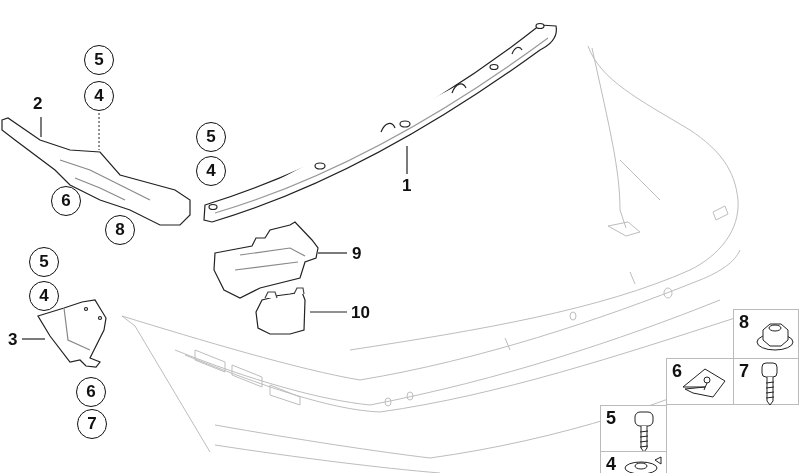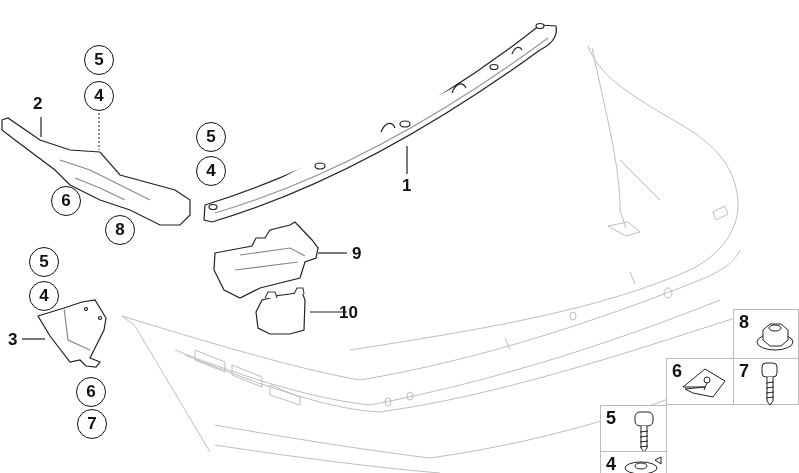--- a/index.html
+++ b/index.html
@@ -83,21 +83,21 @@
     <path d="M265 298 L268 292 L275 292 L277 298" stroke="#444"></path>
     <path d="M294 294 L297 288 L303 288 L304 294" stroke="#444"></path>
   </g>
   <line x1="310" y1="312" x2="347" y2="312" stroke="#222" stroke-width="1.2"></line>
 </svg>
 
 <div class="label" style="left:33px;top:95px;">2</div>
 <div class="label" style="left:402px;top:177px;">1</div>
 <div class="label" style="left:8px;top:331px;">3</div>
 <div class="label" style="left:352px;top:245px;">9</div>
-<div class="label" style="left:339px;top:304px;">10</div>
+<div class="label" style="left:351px;top:304px;">10</div>
 
 <div class="callout" style="left:84px;top:45px;">5</div>
 <div class="callout" style="left:84px;top:81px;">4</div>
 <div class="callout" style="left:51px;top:186px;">6</div>
 <div class="callout" style="left:105px;top:215px;">8</div>
 <div class="callout" style="left:196px;top:122px;">5</div>
 <div class="callout" style="left:196px;top:156px;">4</div>
 <div class="callout" style="left:29px;top:247px;">5</div>
 <div class="callout" style="left:29px;top:281px;">4</div>
 <div class="callout" style="left:76px;top:377px;">6</div>

